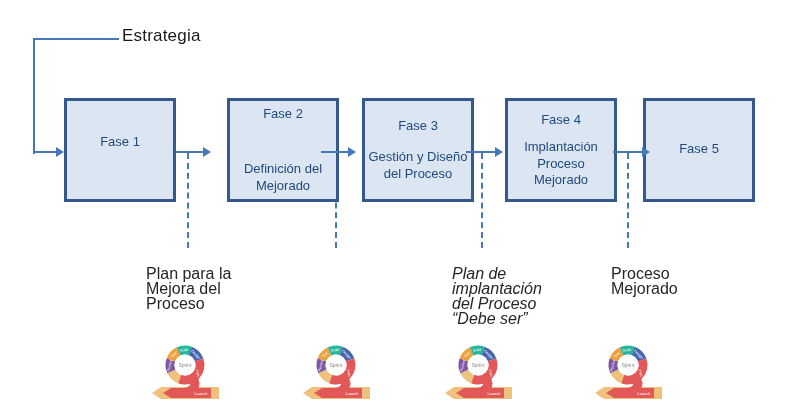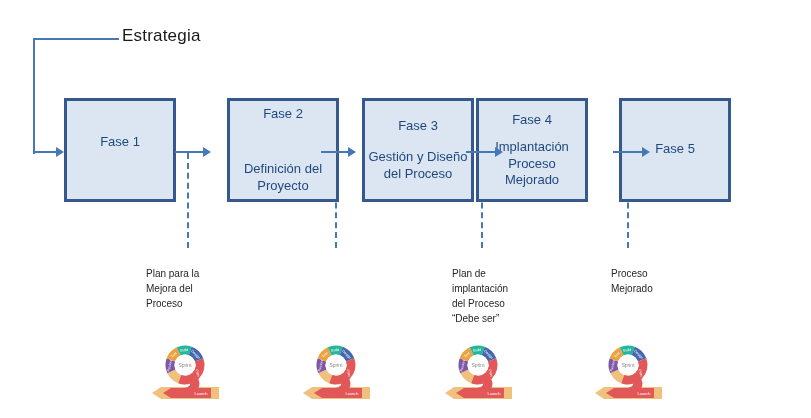--- a/index.html
+++ b/index.html
@@ -31,21 +31,21 @@
   .phase .phase-title{margin-bottom:15px;}
   .phase.tight .phase-title{margin-bottom:1px;}
   .phase .phase-body{white-space:pre-line;}
   
   .dashline{
     position:absolute;top:153px;height:95px;width:0;
     border-left:2px dashed #4678b8;z-index:1;
   }
   
   .deliverable{
-    position:absolute;top:266px;font-size:10px;line-height:15px;color:#262626;
+    position:absolute;top:266px;font-size:16px;line-height:15px;color:#262626;
     white-space:pre-line;
   }
   
   .sprint{position:absolute;top:341px;width:72px;height:60px;}
   .seg-label{fill:#ffffff;font-size:3.6px;font-family:"Liberation Sans",sans-serif;}
   .sprint-center-label{fill:#8b8b8b;font-size:5px;font-family:"Liberation Sans",sans-serif;}
   .launch-label{fill:#ffffff;font-size:4px;font-family:"Liberation Sans",sans-serif;}
 </style>
 </head>
 <body>
@@ -59,34 +59,34 @@
     <span class="shaft"></span>
     <span class="head"></span>
   </div>
 
   <div class="phase" style="left:64px;text-align:center;">
     <div class="phase-title">Fase 1</div>
   </div>
   <div class="phase" style="left:227px;gap:24px;">
     <div class="phase-title">Fase 2</div>
     <div class="phase-body">Definición del
-Proyecto</div>
+Mejorado</div>
   </div>
   <div class="phase" style="left:362px;">
     <div class="phase-title">Fase 3</div>
     <div class="phase-body">Gestión y Diseño
 del Proceso</div>
   </div>
-  <div class="phase" style="left:476px;">
+  <div class="phase" style="left:505px;">
     <div class="phase-title" style="margin-bottom:11px;">Fase 4</div>
     <div class="phase-body">Implantación
 Proceso
 Mejorado</div>
   </div>
-  <div class="phase tight" style="left:619px;">
+  <div class="phase tight" style="left:643px;">
     <div class="phase-title">Fase 5</div>
   </div>
 
   <div class="arrow" style="left:175px;width:36px;">
     <span class="shaft"></span>
     <span class="head"></span>
   </div>
   <div class="arrow" style="left:321px;width:35px;">
     <span class="shaft"></span>
     <span class="head"></span>
@@ -101,21 +101,21 @@
   </div>
 
   <div class="dashline" style="left:187px;"></div>
   <div class="dashline" style="left:335px;"></div>
   <div class="dashline" style="left:481px;"></div>
   <div class="dashline" style="left:627px;"></div>
 
   <div class="deliverable" style="left:146px;">Plan para la
 Mejora del
 Proceso</div>
-  <div class="deliverable" style="left:452px;">Plan de
+  <div class="deliverable" style="left:452px;font-style:italic;">Plan de
 implantación
 del Proceso
 “Debe ser”</div>
   <div class="deliverable" style="left:611px;">Proceso
 Mejorado</div>
 
   <svg class="sprint" style="left:149px;" viewBox="0 0 72 60">
     <path d="M12,46 H70 V58 H12 L3,52 Z" fill="#f0c17d"></path>
     <path d="M22,47 H62 V57 H22 L14,52 Z" fill="#e25757"></path>
     <path d="M43.5,37 C49,44 44,50 36,51.5" stroke="#e25757" stroke-width="9" fill="none"></path>

